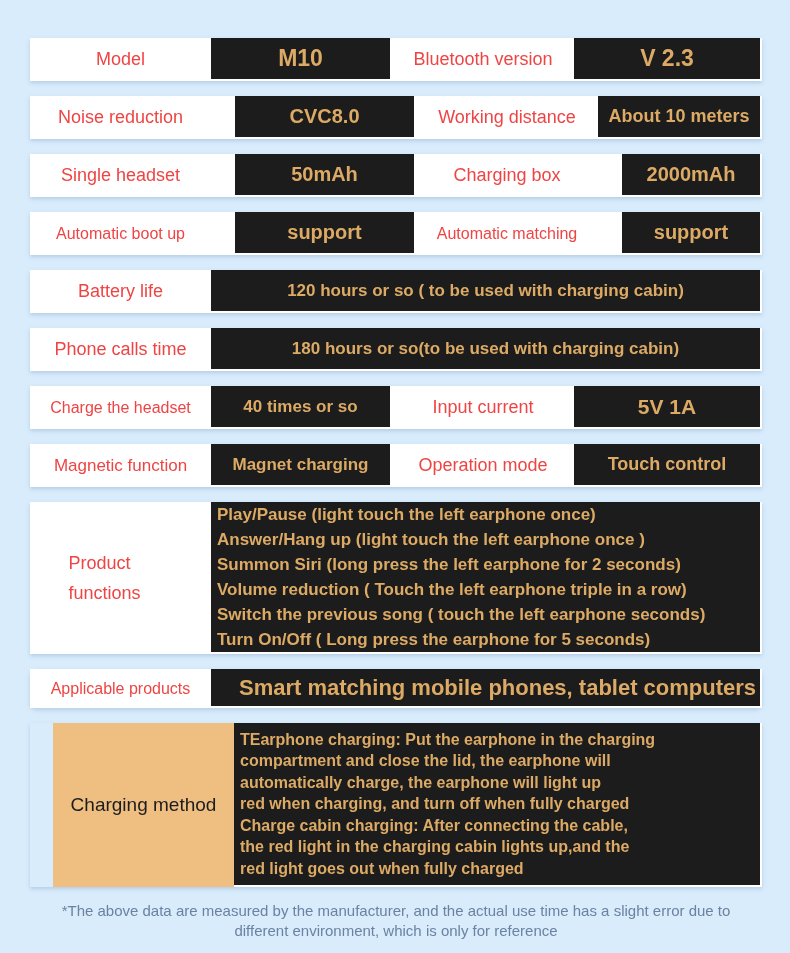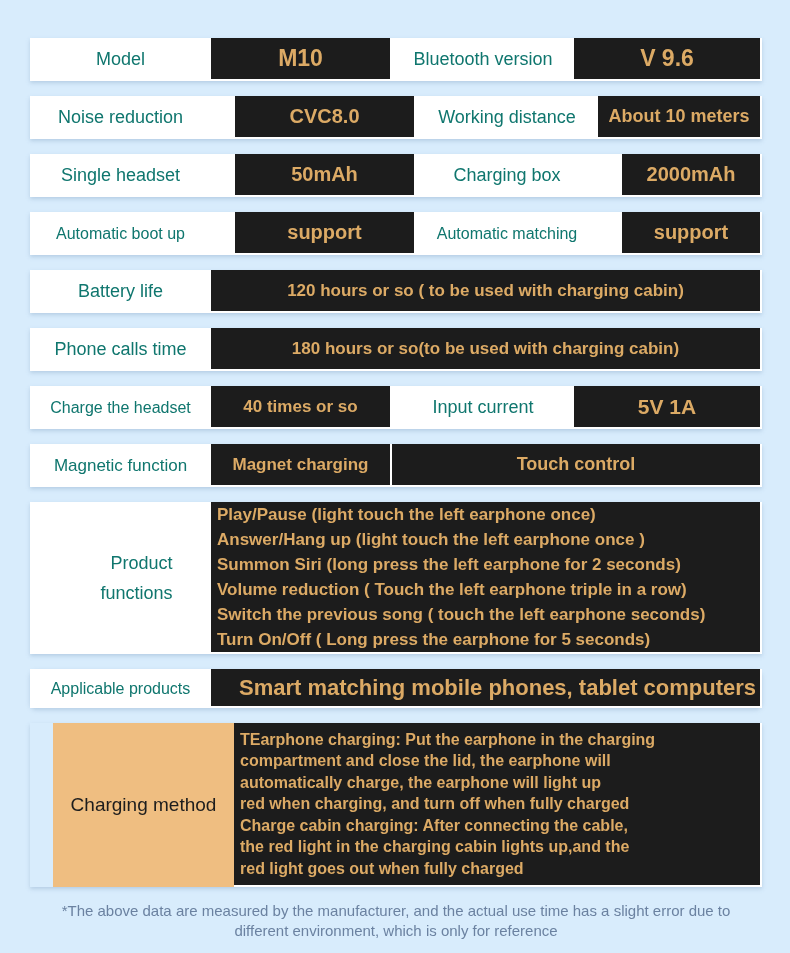--- a/index.html
+++ b/index.html
@@ -22,22 +22,22 @@
   .cell{
     display:flex;
     align-items:center;
     justify-content:center;
     box-sizing:border-box;
   }
   .label{
     width:181px;
     background:#ffffff;
     font-size:18px;
-    color:#0f766e;
-    text-align:right;
+    color:#ef4444;
+    text-align:left;
   }
   .label.lsm{font-size:16px;}
   .label.lmd{font-size:17px;}
   .dark{
     background:#1c1c1c;
     color:#dcaa65;
     font-weight:bold;
     border-right:2px solid #ffffff;
     border-bottom:2px solid #ffffff;
   }
@@ -84,21 +84,21 @@
 </style>
 </head>
 <body>
 
 <div class="sheet">
 
   <div class="row">
     <div class="cell label">Model</div>
     <div class="cell dark v1 fs23">M10</div>
     <div class="cell label l2">Bluetooth version</div>
-    <div class="cell dark v2 fs23">V 9.6</div>
+    <div class="cell dark v2 fs23">V 2.3</div>
   </div>
 
   <div class="row">
     <div class="cell label">Noise reduction</div>
     <div class="cell dark v1 fs20">CVC8.0</div>
     <div class="cell label l2">Working distance</div>
     <div class="cell dark v2 fs18">About 10 meters</div>
   </div>
 
   <div class="row">
@@ -128,20 +128,21 @@
   <div class="row">
     <div class="cell label lsm">Charge the headset</div>
     <div class="cell dark v1 fs17">40 times or so</div>
     <div class="cell label l2">Input current</div>
     <div class="cell dark v2 fs21">5V 1A</div>
   </div>
 
   <div class="row">
     <div class="cell label lmd">Magnetic function</div>
     <div class="cell dark v1 fs17">Magnet charging</div>
+    <div class="cell label l2">Operation mode</div>
     <div class="cell dark v2 fs18">Touch control</div>
   </div>
 
   <div class="row tall-pf">
     <div class="cell label">
       <span class="label-wrap">Product functions</span>
     </div>
     <div class="cell dark multiline">
       <div class="pf-line">Play/Pause (light touch the left earphone once)</div>
       <div class="pf-line">Answer/Hang up (light touch the left earphone once )</div>

